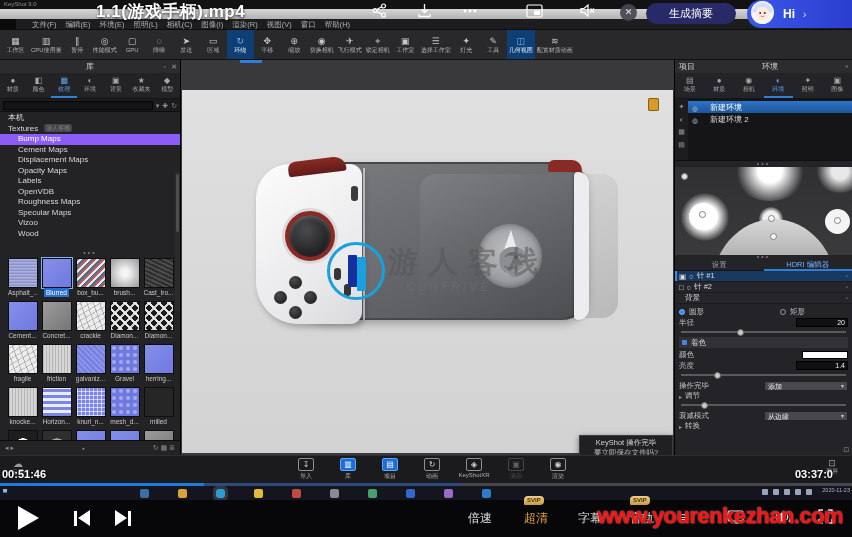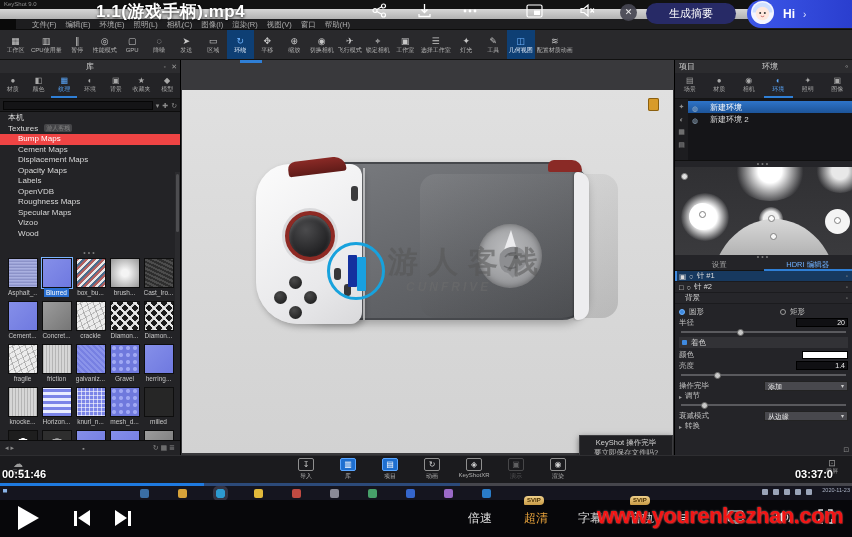--- a/index.html
+++ b/index.html
@@ -36,21 +36,21 @@
   .ptab{flex:1;display:flex;flex-direction:column;align-items:center;justify-content:center;gap:1px;color:#a8a8a8;border-bottom:2px solid transparent}
   .ptab .ic{font-size:8px;line-height:9px}
   .ptab .lb{font-size:6px;line-height:7px;white-space:nowrap}
   .ptab.sel{color:#5aa9ff;border-bottom:2px solid #2f7fd6}
   .lib-search{height:13px;display:flex;align-items:center;background:#1c1c1e;border-bottom:1px solid #0d0d0d;padding:0 3px;gap:3px;flex:none}
   .search-box{flex:1;height:9px;background:#141416;border:1px solid #060606}
   .mini-ic{font-size:7px;color:#8c8c8c;line-height:9px}
   .lib-tree{height:138px;overflow:hidden;position:relative;font-size:8px;color:#d8d8d8;padding-top:1px;flex:none}
   .tree-row{height:10.5px;line-height:10.5px;padding-left:8px;white-space:nowrap}
   .tree-row.child{padding-left:18px}
-  .tree-row.sel{background:#ef4444;color:#fff}
+  .tree-row.sel{background:#8b5cf6;color:#fff}
   .stamp{display:inline-block;margin-left:6px;font-size:6px;color:#999;background:#4c4c4e;border-radius:2px;padding:0 2px;line-height:8px;vertical-align:1px;opacity:.85}
   .tree-sb{position:absolute;right:0;top:0;width:5px;height:100%;background:#2b2b2e}
   .tree-sb i{position:absolute;left:1px;top:2px;width:3px;height:58px;background:#4d4d50;border-radius:2px}
   .splitter{height:6px;display:flex;align-items:center;justify-content:center;color:#7a7a7a;font-size:7px;letter-spacing:2px;line-height:4px;flex:none}
   .lib-grid{height:184px;overflow:hidden;padding:2px 4px 0 6px;display:grid;grid-template-columns:repeat(5,34px);grid-auto-rows:43px;flex:none}
   .thumb{width:33px;display:flex;flex-direction:column;align-items:center}
   .thumb .tile{width:30px;height:30px;border:1px solid #0e0e0e}
   .thumb .nm{font-size:6.5px;color:#c8c8c8;line-height:9px;max-width:33px;overflow:hidden;white-space:nowrap}
   .thumb.sel .nm{background:#2a6fd0;color:#fff;padding:0 2px}
   .thumb.sel .tile{outline:1px solid #7ab4ff}

